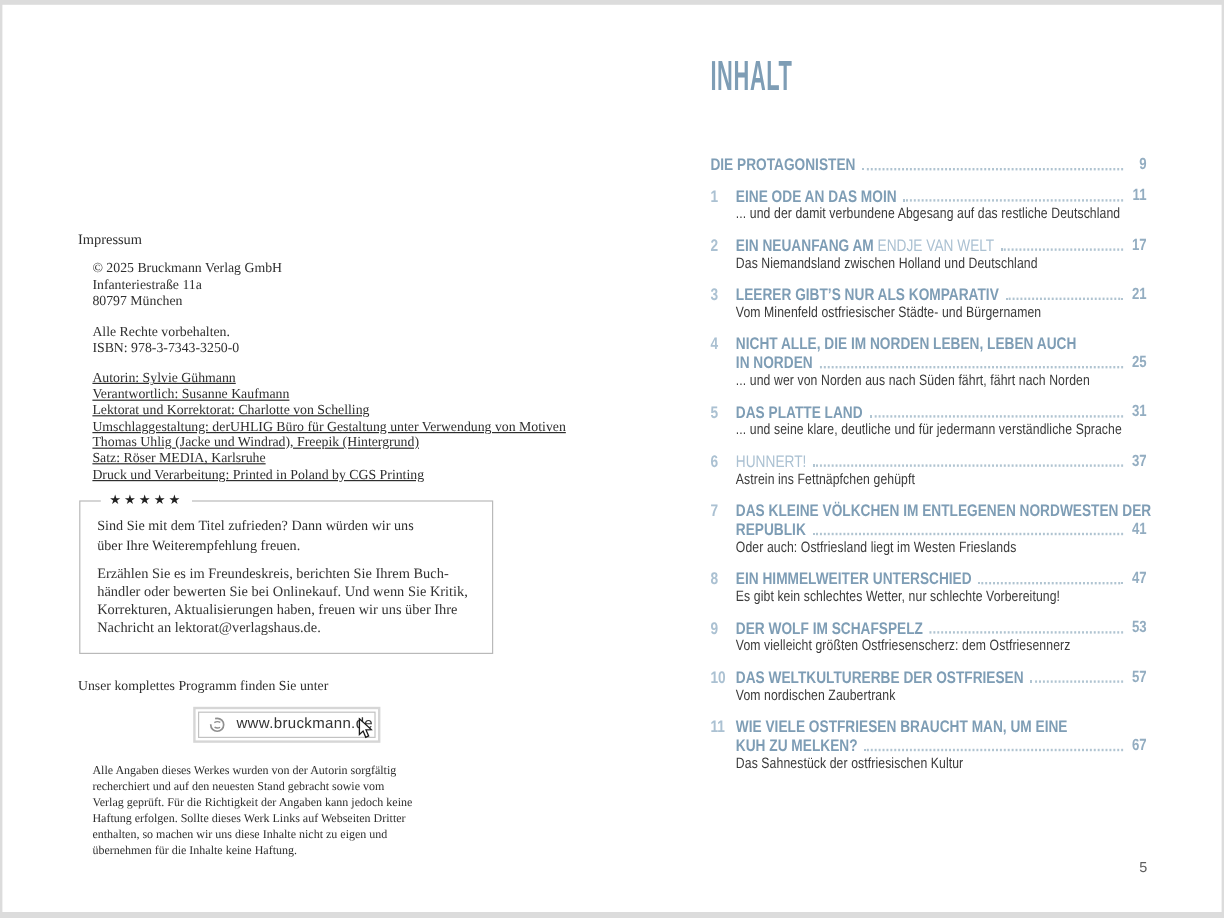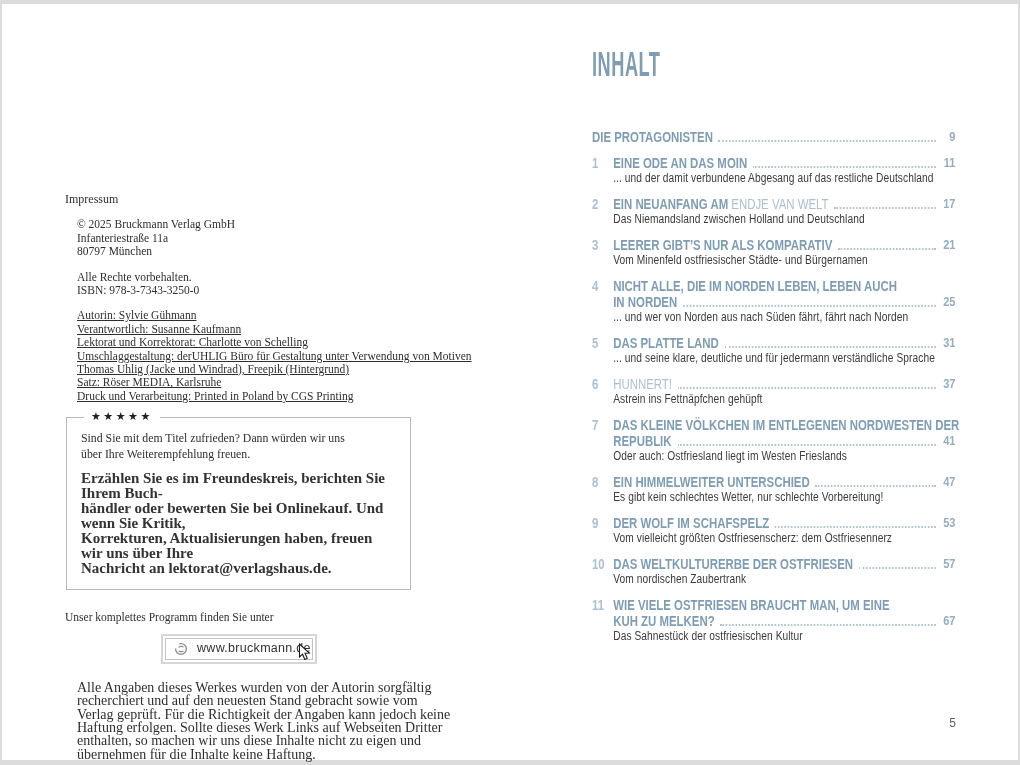--- a/index.html
+++ b/index.html
@@ -34,40 +34,40 @@
   .feedback-box{
     position:relative;width:316px;border:1px solid #b9b9b9;
     padding:13px 13px 13px 14px;margin:12px 0 21px 1px;
   }
   .stars{
     position:absolute;top:-8px;left:17px;background:#fff;
     padding:0 7px;color:#222;font-size:11px;letter-spacing:2.5px;
     font-family:"DejaVu Sans", sans-serif;
   }
   .fb-heading{font-weight:normal;font-size:11.8px;line-height:15.5px;margin:0 0 9px 0;}
-  .fb-body{font-size:15px;line-height:15px;margin:0;color:#333;font-weight:bold;}
+  .fb-body{font-size:12px;line-height:15px;margin:0;color:#333;}
 
   .program-note{margin:0 0 9px 0;}
 
   .url-outer{
     width:148px;margin-left:96px;margin-bottom:17px;
     border:2px solid #d6d6d6;padding:2px;background:#fff;position:relative;
   }
   .url-inner{
     border:1px solid #c2c2c2;height:20px;display:flex;align-items:center;
     padding:0 8px;gap:9px;
   }
   .url-text{
     font-family:"Liberation Sans", sans-serif;font-size:12.5px;color:#333;
     letter-spacing:.3px;
   }
   .globe{flex:none;display:block;}
   .cursor{position:absolute;right:4px;top:7px;}
 
-  .disclaimer{font-size:14px;line-height:13.4px;}
+  .disclaimer{font-size:10px;line-height:13.4px;}
 
   
   .inhalt-title{
     position:absolute;left:590px;top:42px;margin:0;
     font-family:"Liberation Sans", sans-serif;font-weight:bold;
     font-size:35px;line-height:35px;color:var(--toc-accent);
     transform:scaleX(0.52);transform-origin:left top;white-space:nowrap;
     letter-spacing:1px;
   }
   .toc{

